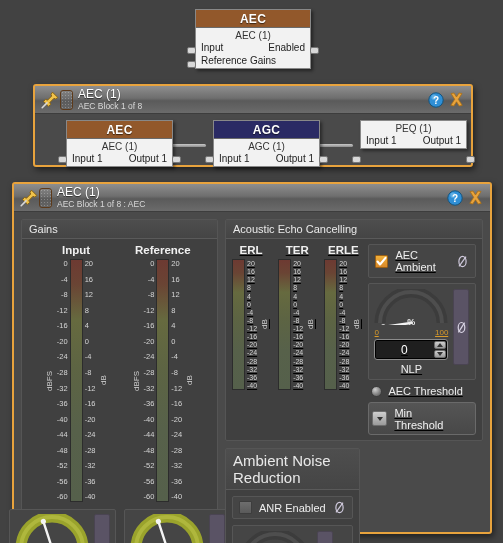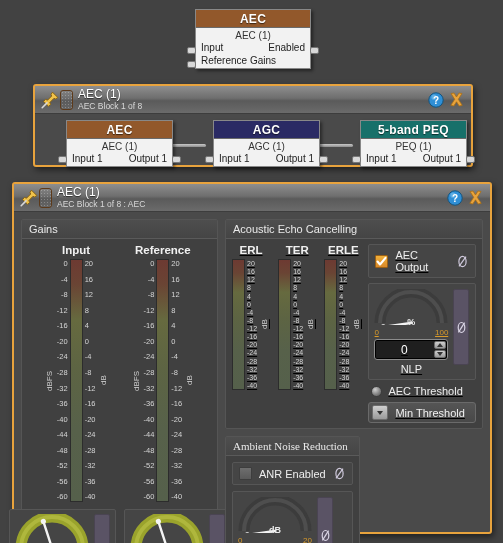--- a/index.html
+++ b/index.html
@@ -212,21 +212,21 @@
   }
   .pen-icon { width: 13px; height: 13px; display: block; }
   .led {
     width: 11px; height: 11px; border-radius: 50%;
     background: radial-gradient(circle at 35% 30%, #cfcfcf, #7d7d7d 60%, #5a5a5a);
     border: 1px solid #3d3d3d;
   }
   .dropbtn {
     background: linear-gradient(#555,#484848);
     border: 1px solid #6a6a6a; border-radius: 3px;
-    height: 21px; display: flex; align-items: center; gap: 7px; padding: 0 10px 0 3px;
+    height: 33px; display: flex; align-items: center; gap: 7px; padding: 0 16px 0 3px;
   }
   .drop-arrow {
     width: 16px; height: 15px;
     background: linear-gradient(#cfcfcf,#9a9a9a);
     border: 1px solid #6d6d6d; border-radius: 2px;
     display:flex; align-items:center; justify-content:center;
   }
   .drop-label { font-size: 11px; color: #f2f2f2; }
 </style>
 </head>
@@ -290,21 +290,20 @@
         <div class="block-sub">AGC (1)</div>
         <div class="port-row">
           <span>Input 1</span>
           <span>Output 1</span>
         </div>
         <div class="pin l" style="top:35px;"></div>
         <div class="pin r" style="top:35px;"></div>
       </div>
 
       <div class="block" style="left:311px; top:0px; width:107px;">
-        <div class="block-title peq">5-band PEQ</div>
         <div class="block-sub">PEQ (1)</div>
         <div class="port-row">
           <span>Input 1</span>
           <span>Output 1</span>
         </div>
         <div class="pin l" style="top:35px;"></div>
         <div class="pin r" style="top:35px;"></div>
       </div>
     </div>
   </div>
@@ -564,21 +563,21 @@
           </div>
 
           <div style="display:flex; flex-direction:column; gap:5px; flex:1;">
 
             <div class="chk-panel">
               <div class="chkbox on">
                 <svg width="11" height="11" viewBox="0 0 11 11">
                   <path d="M1.5 5.5 L4 8.5 L9.5 1.8" fill="none" stroke="#ffffff" stroke-width="2.1" stroke-linecap="round" stroke-linejoin="round"></path>
                 </svg>
               </div>
-              <div class="chk-label" style="flex:1;">AEC Output</div>
+              <div class="chk-label" style="flex:1;">AEC Ambient</div>
               <svg class="pen-icon" viewBox="0 0 13 13">
                 <ellipse cx="6.5" cy="6.5" rx="3.6" ry="5.2" fill="none" stroke="#cfc9dc" stroke-width="1.2"></ellipse>
                 <path d="M10 1.6 L3 11.4" stroke="#cfc9dc" stroke-width="1.2"></path>
               </svg>
             </div>
 
             <div class="knob-panel" style="padding:5px 5px 4px 5px;">
               <div class="knob-col">
                 <div class="knob-arc">
                   <svg width="74" height="36" viewBox="0 0 74 36">
@@ -626,21 +625,21 @@
                   <div class="tri dn"></div>
                 </div>
               <div class="drop-label">Min Threshold</div>
             </div>
 
           </div>
         </div>
       </div>
 
       <div class="group" style="width:135px;">
-        <div class="group-head" style="font-size:11px;font-family:Liberation Serif, serif;">Ambient Noise Reduction</div>
+        <div class="group-head" style="font-size:15px;">Ambient Noise Reduction</div>
         <div class="group-body" style="padding:6px;">
           <div class="chk-panel" style="margin-bottom:6px;">
             <div class="chkbox"></div>
             <div class="chk-label" style="flex:1;">ANR Enabled</div>
             <svg class="pen-icon" viewBox="0 0 13 13">
               <ellipse cx="6.5" cy="6.5" rx="3.6" ry="5.2" fill="none" stroke="#cfc9dc" stroke-width="1.2"></ellipse>
               <path d="M10 1.6 L3 11.4" stroke="#cfc9dc" stroke-width="1.2"></path>
             </svg>
           </div>
 

